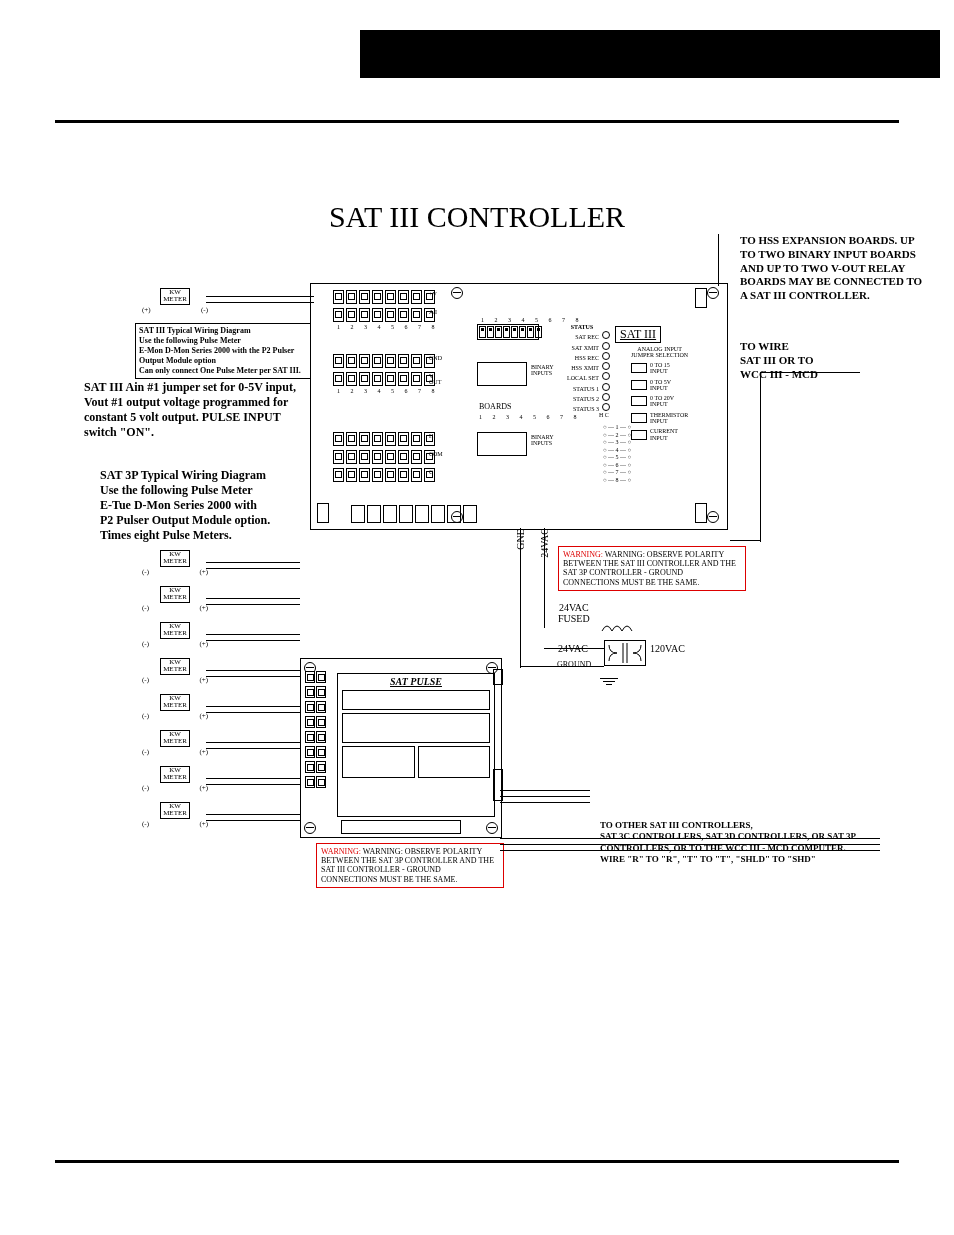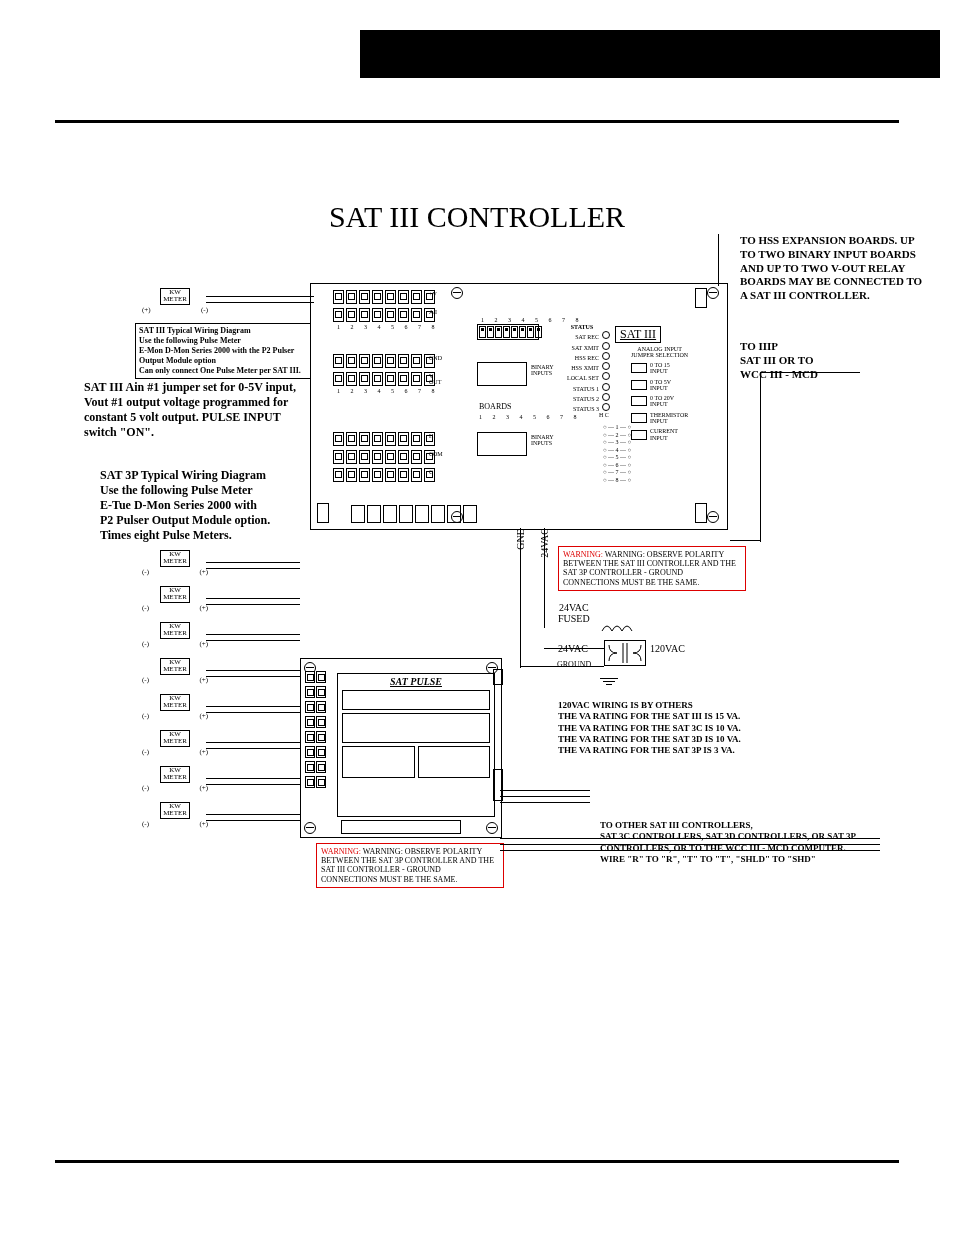--- a/index.html
+++ b/index.html
@@ -43,21 +43,21 @@
 
 <div class="page">
 
   <div class="topbar"></div>
   <div class="rule" style="top:120px"></div>
   <div class="rule" style="top:1160px"></div>
 
   <div class="title">SAT III CONTROLLER</div>
 
   <div class="note" style="top:234px;left:740px;width:190px;font-weight:bold">TO HSS EXPANSION BOARDS. UP TO TWO BINARY INPUT BOARDS AND UP TO TWO V-OUT RELAY BOARDS MAY BE CONNECTED TO A SAT III CONTROLLER.</div>
-  <div class="note" style="top:340px;left:740px;width:140px;font-weight:bold;white-space:pre-line">TO IIIP
+  <div class="note" style="top:340px;left:740px;width:140px;font-weight:bold;white-space:pre-line">TO WIRE
 SAT III OR TO
 WCC III - MCD</div>
 
   <div class="note" style="top:323px;left:135px;width:180px;border:1px solid #000;padding:2px 3px;font-size:8px;white-space:pre-line">SAT III Typical Wiring Diagram
 Use the following Pulse Meter
 E-Mon D-Mon Series 2000 with the P2 Pulser Output Module option
 Can only connect One Pulse Meter per SAT III.</div>
 
   <div class="note" style="top:380px;left:84px;width:220px;font-size:12px">SAT III Ain #1 jumper set for 0-5V input, Vout #1 output voltage programmed for constant 5 volt output. PULSE INPUT switch "ON".</div>
 
@@ -96,25 +96,20 @@
         <path d="M4 4 q0 8 8 8 q-8 0 -8 8 M36 4 q0 8 -8 8 q8 0 8 8 M18 2 v20 M22 2 v20" fill="none" stroke="#000" stroke-width="1"></path>
       </svg>
   </div>
 
   <div class="gnd-sym" style="top:676px;left:600px">
     <div style="width:18px"></div>
       <div style="width:12px"></div>
       <div style="width:6px"></div>
   </div>
 
-  <div class="note" style="top:700px;left:558px;width:230px;font-size:9px;font-weight:bold;white-space:pre-line">120VAC WIRING IS BY OTHERS
-THE VA RATING FOR THE SAT III IS 15 VA.
-THE VA RATING FOR THE SAT 3C IS 10 VA.
-THE VA RATING FOR THE SAT 3D IS 10 VA.
-THE VA RATING FOR THE SAT 3P IS 3 VA.</div>
 
   <div class="note" style="top:820px;left:600px;width:260px;font-size:9px;font-weight:bold;white-space:pre-line">TO OTHER SAT III CONTROLLERS,
 SAT 3C CONTROLLERS, SAT 3D CONTROLLERS, OR SAT 3P CONTROLLERS, OR TO THE WCC III - MCD COMPUTER.
 WIRE "R" TO "R", "T" TO "T", "SHLD" TO "SHD"</div>
 
   <div class="kw" style="top:288px;left:140px">
     <span class="m" style="white-space:pre-line">KW
 METER</span>
     <div class="pol">
         <span>(+)</span>

